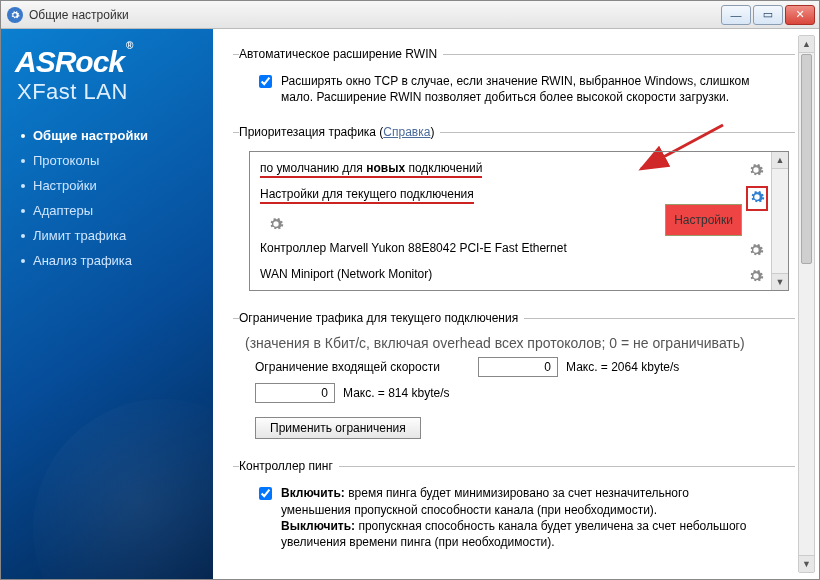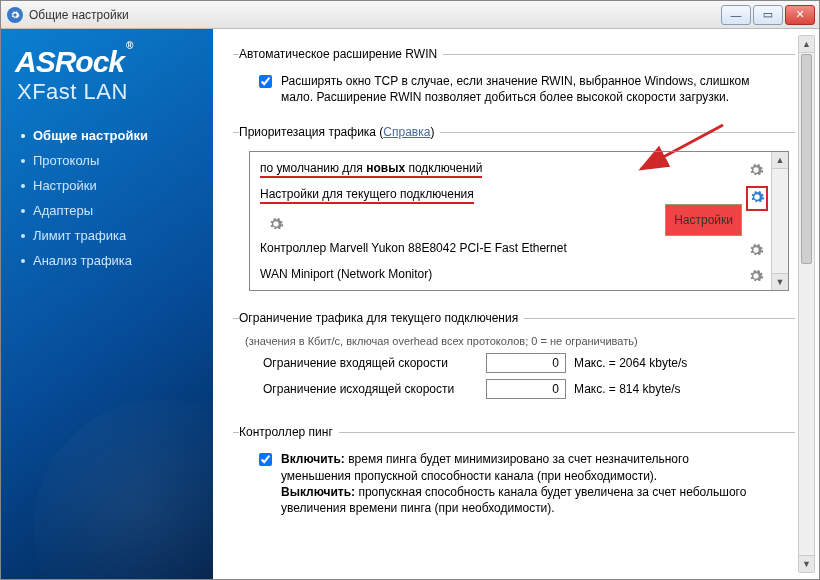--- a/index.html
+++ b/index.html
@@ -148,23 +148,23 @@
   .trow .gear { width:18px; margin-left:8px; margin-top:1px; }
   .gear svg { width:16px; height:16px; fill:#8a8a8a; }
   .gear.blue svg { fill:#2f7fd0; }
   .gear.boxed { outline: 2px solid #d02828; outline-offset: 0px; padding:1px; }
   .underline-red { border-bottom: 2px solid #c22; display:inline-block; padding-bottom:1px; }
 
   .arrow-callout {
     position:absolute; pointer-events:none;
   }
 
-  .sublabel { color:#555; font-size:11px; margin: 2px 0 6px 6px; }
+  .sublabel { color:#555; font-size:14px; margin: 2px 0 6px 6px; }
   .formrow { display:flex; align-items:center; gap:8px; margin: 6px 0 6px 16px; font-size:12px;}
-  .formrow .lbl { width: 215px; margin-left: 8px; }
+  .formrow .lbl { width: 215px; }
   .numbox { width: 80px; height:20px; border:1px solid #888; text-align:right; padding:1px 6px; font-size:12px;}
   .applybtn {
     margin: 8px 0 0 16px; padding: 3px 14px;
     background: linear-gradient(#fdfdfd,#e6e6e6);
     border:1px solid #888; font-size:12px; cursor:pointer;
   }
   .tooltip-box {
     position:absolute; background:#ef4444; border:1px solid #9a9a6a;
     padding:8px 8px; font-size:12px; color:#333;
   }
@@ -266,24 +266,24 @@
 
     <fieldset>
       <legend>Ограничение трафика для текущего подключения</legend>
       <div class="sublabel">(значения в Кбит/с, включая overhead всех протоколов; 0 = не ограничивать)</div>
       <div class="formrow">
         <span class="lbl">Ограничение входящей скорости</span>
         <input class="numbox" value="0" style="">
         <span>Макс. = 2064 kbyte/s</span>
       </div>
       <div class="formrow">
-        <span class="lbl">Ограничение исходящей скорости</span>
         <input class="numbox" value="0" style="">
         <span>Макс. = 814 kbyte/s</span>
       </div>
+      <button class="applybtn">Применить ограничения</button>
     </fieldset>
 
     <fieldset>
       <legend>Контроллер пинг</legend>
       <div class="chk-row">
         <input type="checkbox" checked="" style="">
         <div class="txt"><b>Включить:</b> время пинга будет минимизировано за счет незначительного уменьшения пропускной способности канала (при необходимости).<br><b>Выключить:</b> пропускная способность канала будет увеличена за счет небольшого увеличения времени пинга (при необходимости).</div>
       </div>
     </fieldset>
 

